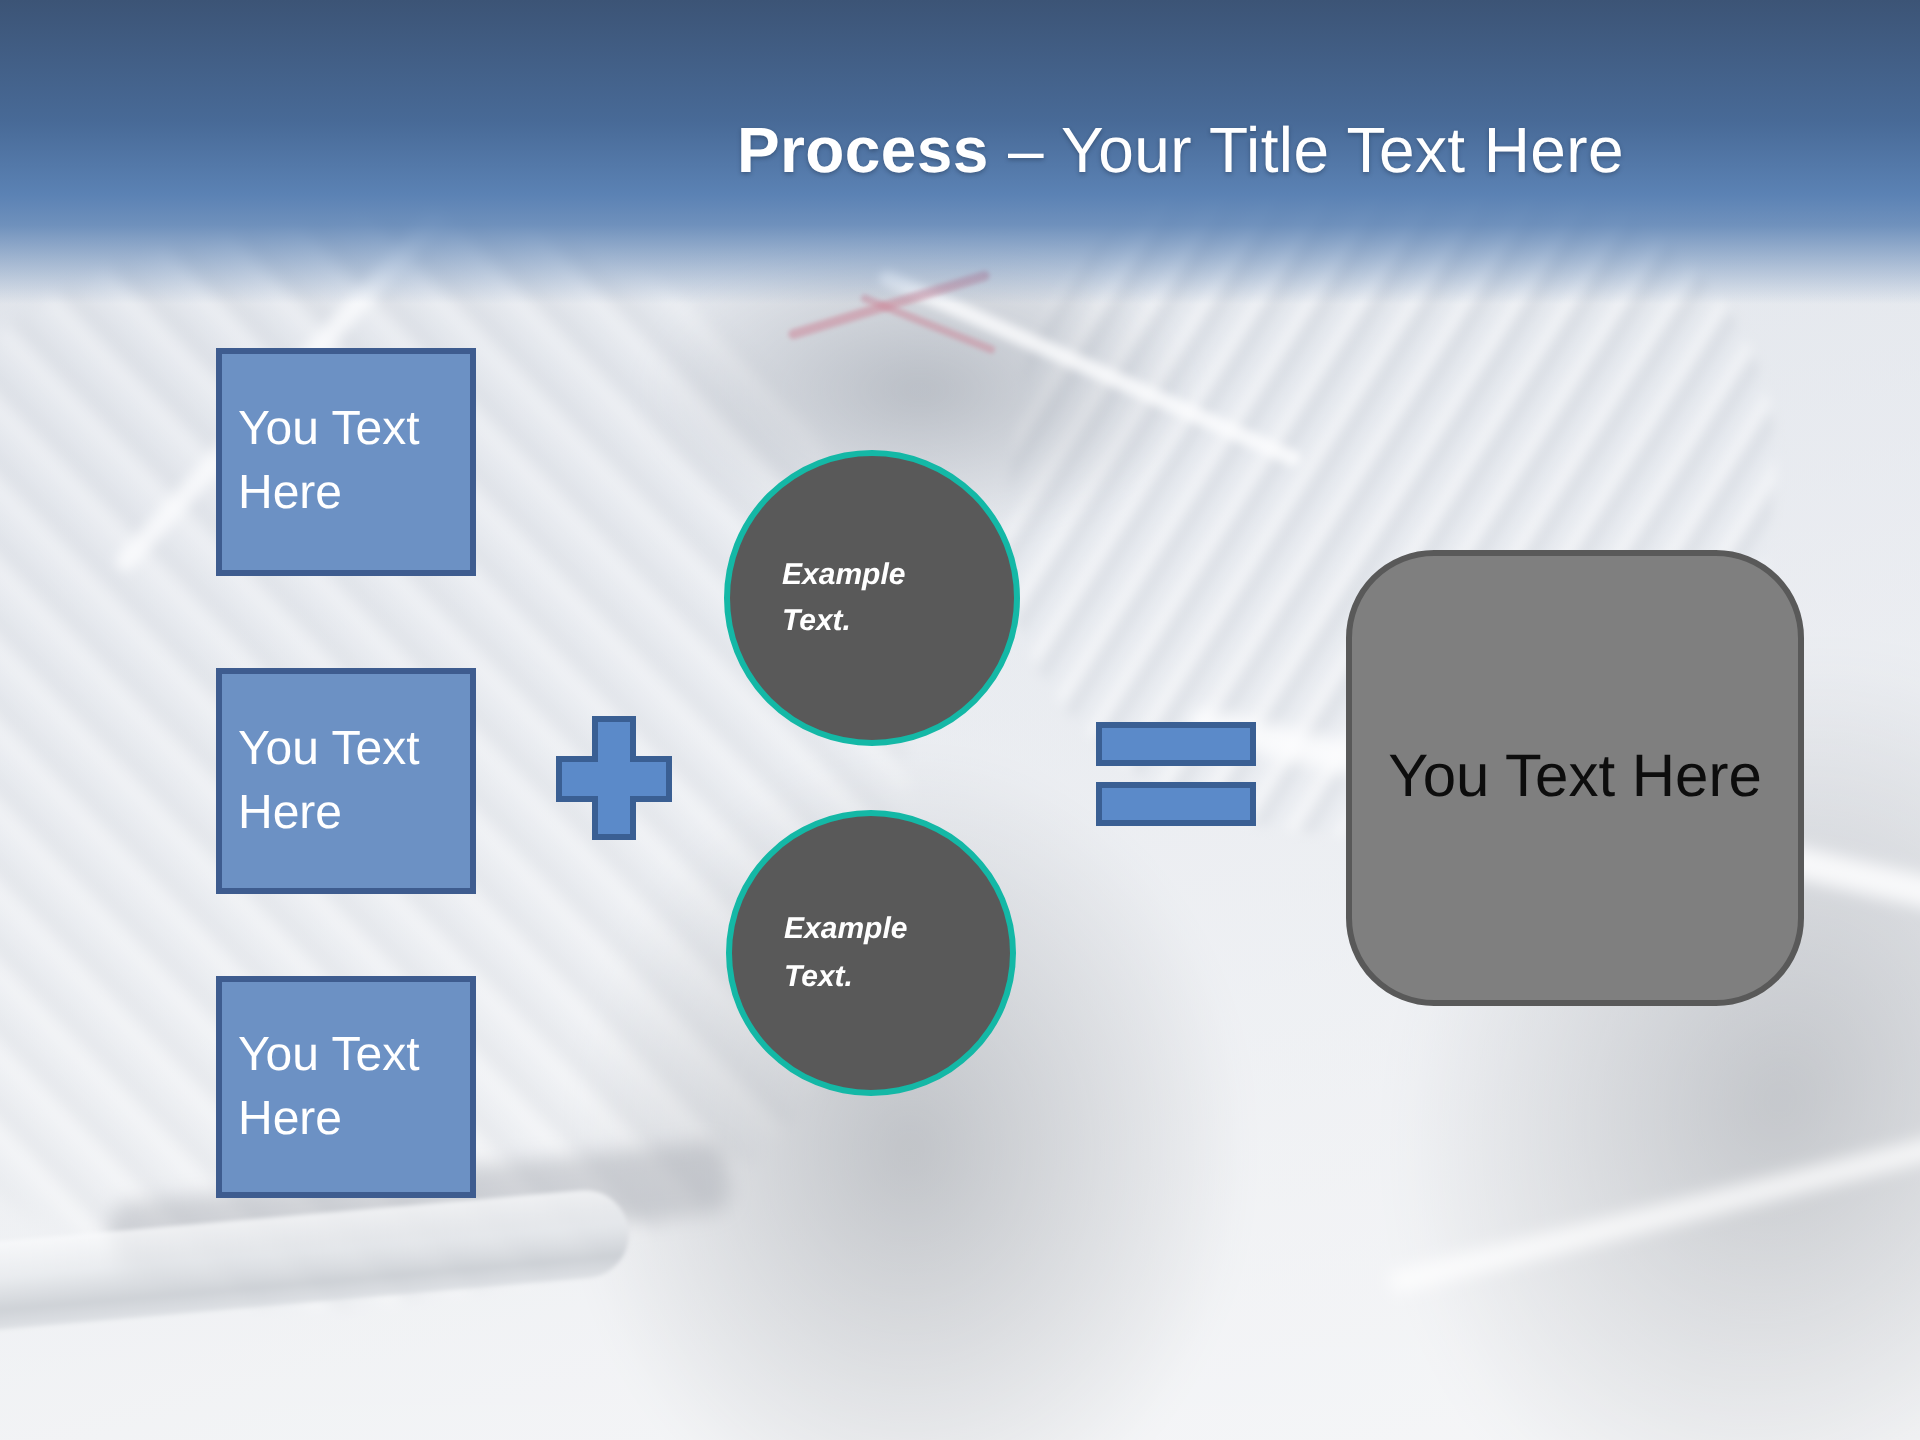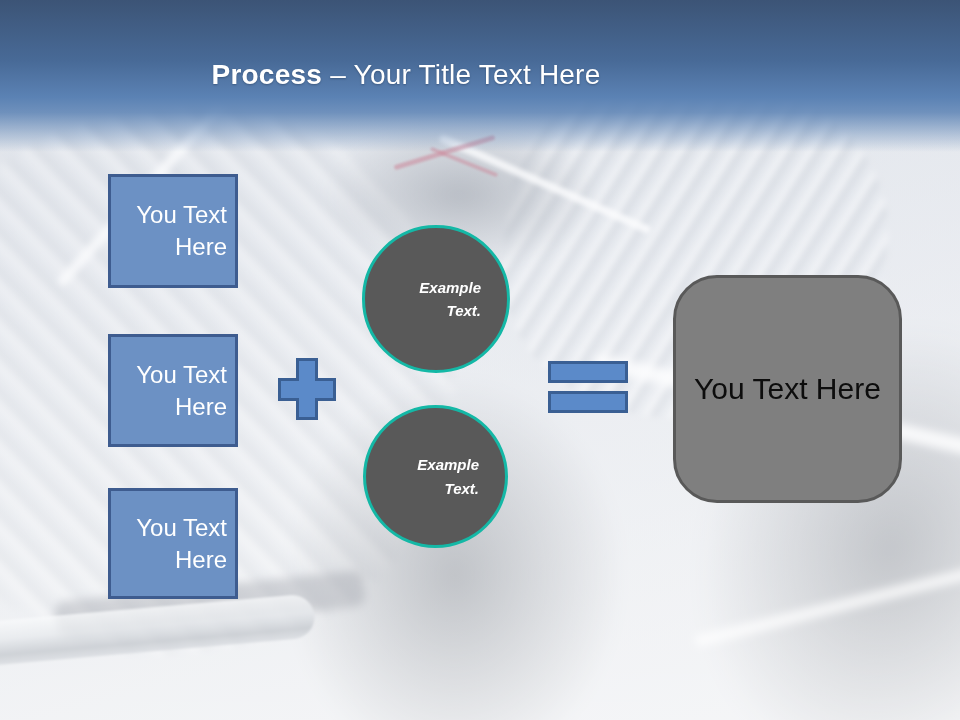--- a/index.html
+++ b/index.html
@@ -134,34 +134,34 @@
       #3c5476 0%,
       #486a97 40%,
       #5b82b4 64%,
       rgba(91,130,180,0.85) 74%,
       rgba(93,132,182,0.00) 100%);
     z-index: 2;
   }
   .slide-title {
     position: absolute;
     left: 0; top: 55px; width: 812px;
-    text-align: center;
+    text-align: right;
     z-index: 3;
     color: #ffffff;
-    font-size: 28px;
+    font-size: 32px;
     font-weight: 400;
     line-height: 40px;
     letter-spacing: 0.2px;
     text-shadow: 0 1px 2px rgba(20,35,55,0.35);
   }
   .slide-title .t-bold { font-weight: 700; }
   .slide-title .t-rest { margin-left: 0.30em; }
 
   
-  .shape { position: absolute; z-index: 4; display: flex; align-items: center; justify-content: center; text-align: right; }
+  .shape { position: absolute; z-index: 4; display: flex; align-items: center; justify-content: center; text-align: left; }
 
   .step-box {
     left: 108px; width: 130px; height: 114px;
     background: #6c91c4;
     border: 3px solid #3e5c8f;
     color: #ffffff;
     font-size: 24px;
     line-height: 1.33;
     padding: 2px 8px;
   }

